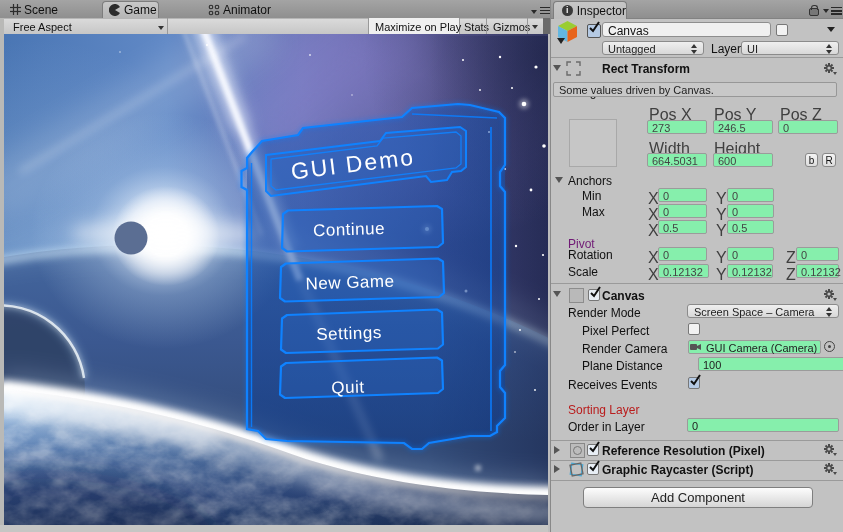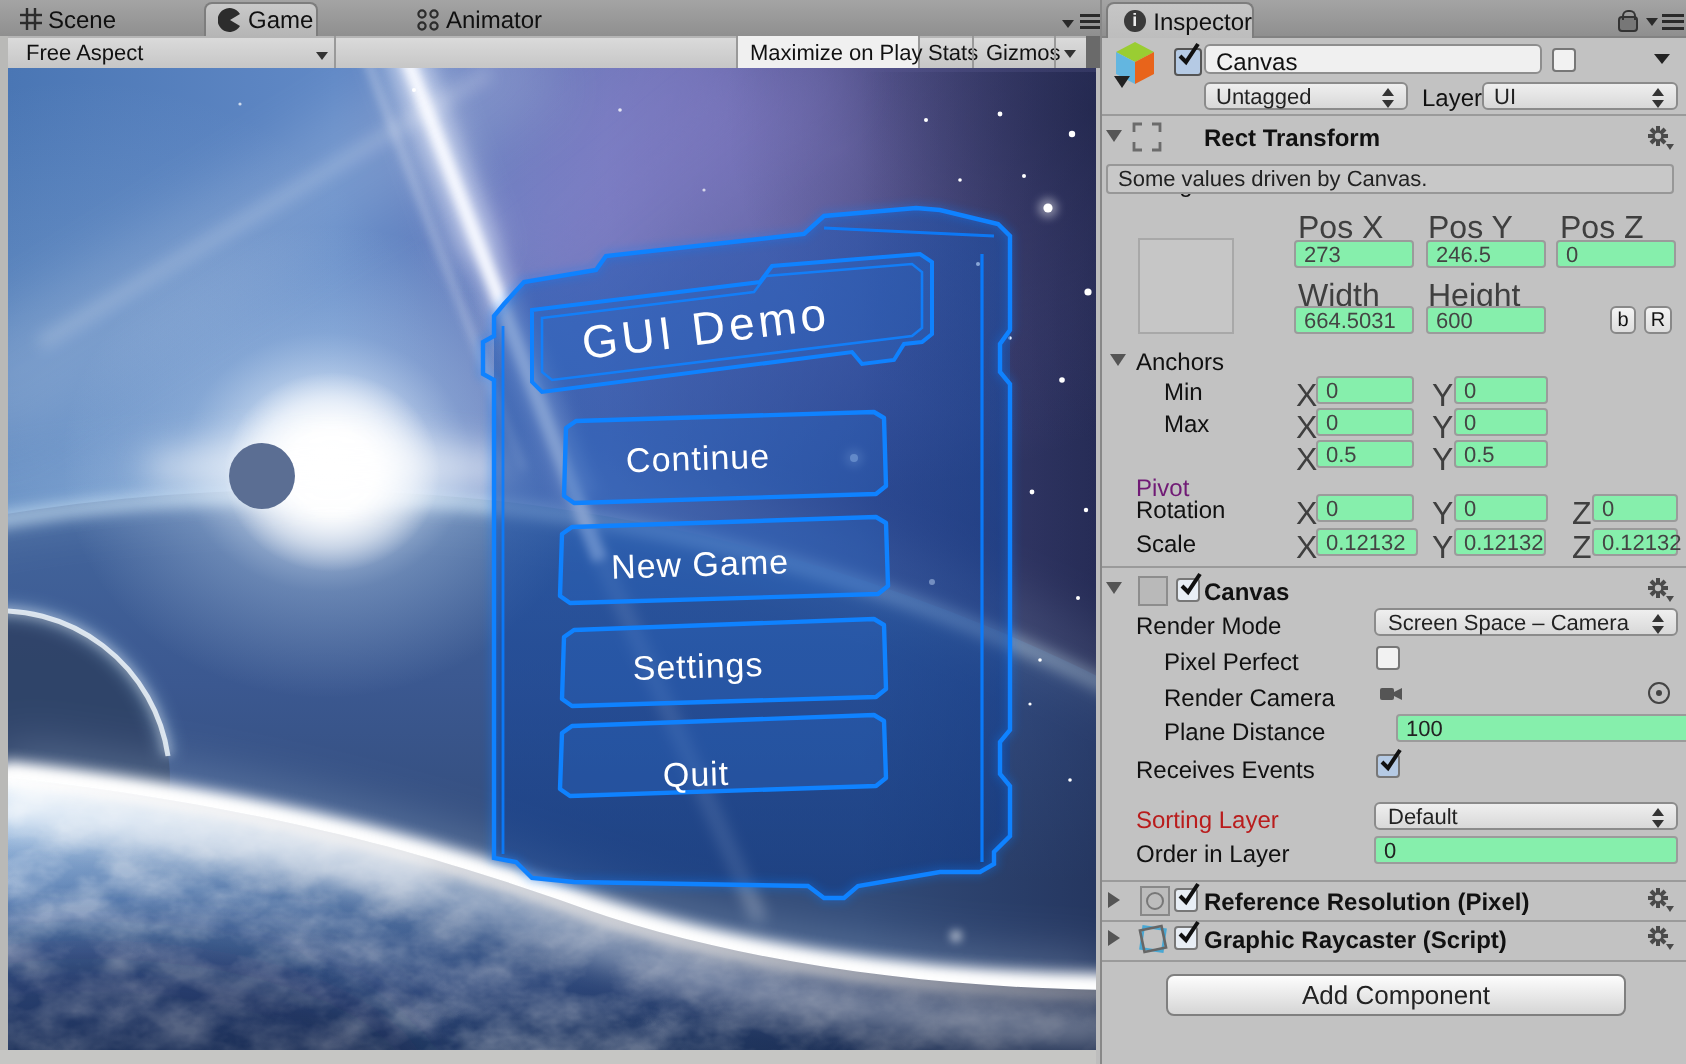--- a/index.html
+++ b/index.html
@@ -404,37 +404,37 @@
         </g>
    <circle cx="6" cy="6" r="1.6" fill="#c2c2c2"></circle>
    <polygon points="10,10 14,10 12,13"></polygon>
       </g>
  </svg>
  <div class="abs lbl" style="left:17px;top:306px;color:#111;font-size:12px;">Render Mode</div>
  <div class="abs drop" style="left:136px;top:304px;width:152px;height:14px;padding:1px 0 0 6px;">Screen Space – Camera<span class="darr" style="top:2px;"></span></div>
  <div class="abs lbl" style="left:31px;top:324px;color:#111;font-size:12px;">Pixel Perfect</div>
  <div class="abs check" style="left:137px;top:323px;"></div>
  <div class="abs lbl" style="left:31px;top:342px;color:#111;font-size:12px;">Render Camera</div>
+ <div class="abs field" style="left:137px;top:340px;width:133px;height:14px;color:#222;padding-left:17px;">GUI Camera (Camera)</div>
  <svg class="abs" style="left:139px;top:342px;" width="12" height="10">
       <g fill="#555">
         <rect x="0" y="2" width="7" height="6" rx="1"></rect>
         <polygon points="7,4 11,2 11,8 7,6"></polygon>
       </g>
     </svg>
  <div class="abs" style="left:273px;top:341px;width:11px;height:11px;border:1.4px solid #444;border-radius:50%;box-sizing:border-box;"></div>
  <div class="abs" style="left:277px;top:345px;width:3px;height:3px;background:#444;border-radius:50%;"></div>
  <div class="abs lbl" style="left:31px;top:359px;color:#111;font-size:12px;">Plane Distance</div>
  <div class="abs field" style="left:147px;top:357px;width:151px;height:14px;color:#222;">100</div>
  <div class="abs lbl" style="left:17px;top:378px;color:#111;font-size:12px;">Receives Events</div>
  <div class="abs check" style="left:137px;top:377px;background:#b5cae4;"></div>
  <svg class="abs" style="left:137px;top:374px;" width="15" height="15">
       <path d="M3 7 L6 10 L12 1" fill="none" stroke="#111" stroke-width="2"></path>
     </svg>
  <div class="abs lbl" style="left:17px;top:403px;color:#b91c1c;font-size:12px;">Sorting Layer</div>
- <div class="abs drop" style="left:136px;top:401px;width:152px;height:14px;padding:1px 0 0 6px;">Default<span class="darr" style="top:2px;"></span></div>
  <div class="abs lbl" style="left:17px;top:420px;color:#111;font-size:12px;">Order in Layer</div>
  <div class="abs field" style="left:136px;top:418px;width:152px;height:14px;color:#222;">0</div>
 
  <div class="abs sep" style="top:440px;"></div>
 
  <div class="abs foldr" style="left:3px;top:446px;"></div>
  <div class="abs" style="left:19px;top:443px;width:13px;height:13px;border:1px solid #888;background:#bcbcbc;"></div>
  <div class="abs" style="left:22px;top:446px;width:7px;height:7px;border:1px solid #777;border-radius:50%;"></div>
  <div class="abs check" style="left:36px;top:444px;background:#e8eef5;"></div>
  <svg class="abs" style="left:36px;top:441px;" width="15" height="15">

